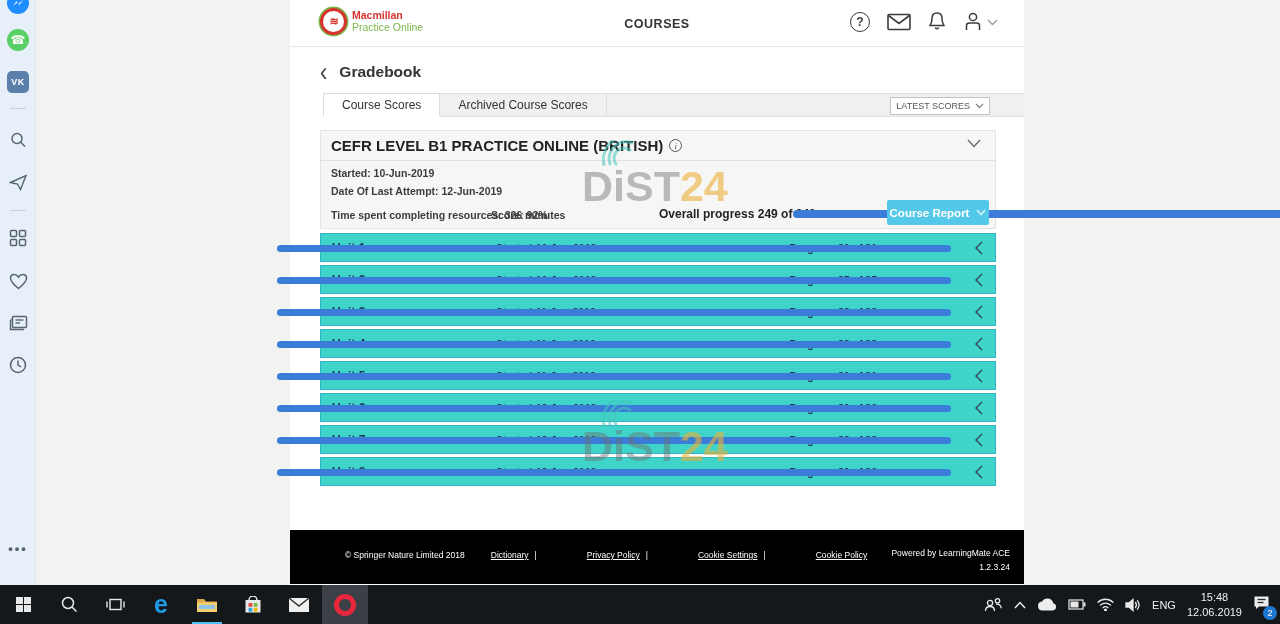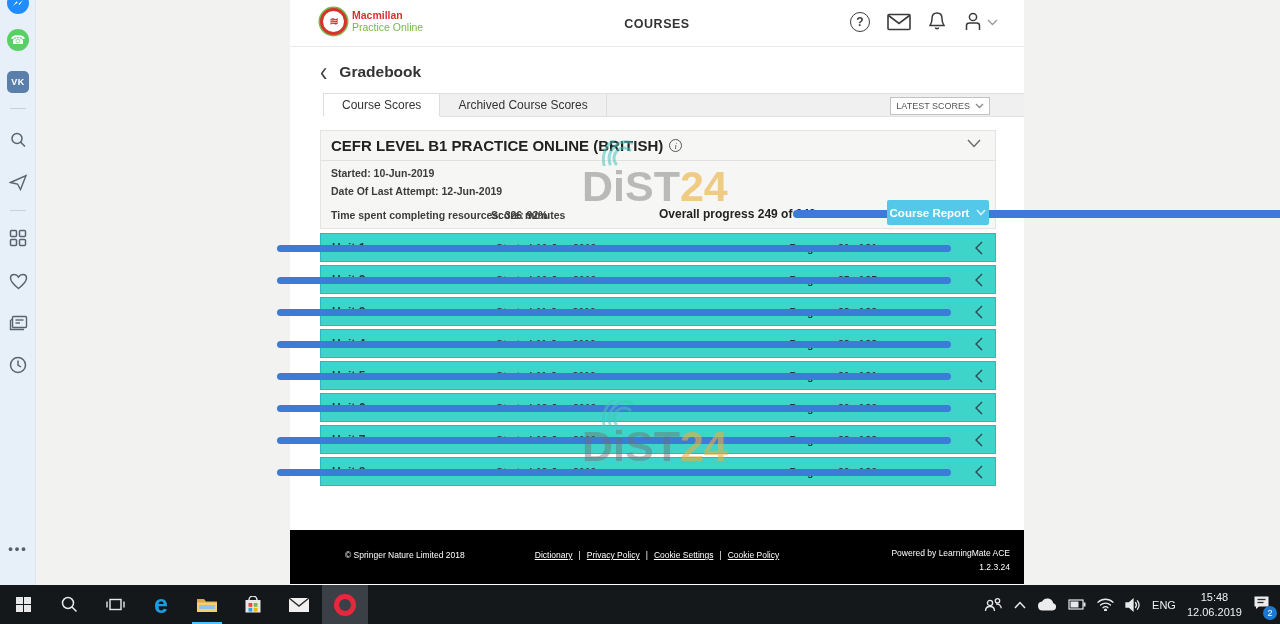--- a/index.html
+++ b/index.html
@@ -67,21 +67,21 @@
   .u-name { position:absolute; left:11px; top:7px; font-size:12px; font-weight:bold; color:#173744; }
   .u-started { position:absolute; left:175px; top:8px; font-size:10.5px; font-weight:bold; color:#2c3b48; }
   .u-prog-label { position:absolute; right:118px; top:8px; font-size:10.5px; font-weight:bold; color:#20333e; }
   .u-bar { position:absolute; right:44px; top:11px; width:68px; height:7px; border-radius:3.5px; background:#3a7cd8; }
   .u-chev { position:absolute; right:12px; top:7px; }
 
   
   .page-footer { position:absolute; left:0; top:530px; width:734px; height:54px; background:#000; color:#fff; }
   .f-left { position:absolute; left:28px; top:20px; font-size:8.5px;margin-left:27px; }
   .f-links { position:absolute; left:0; right:0; top:20px; text-align:center; font-size:8.5px; }
-  .f-links a { color:#fff; text-decoration:underline; cursor:pointer; }
+  .f-links a { color:#fff; text-decoration:underline; cursor:pointer;padding-left:44px; }
   .f-links .sep { margin:0 6px; text-decoration:none; }
   .f-right { position:absolute; right:14px; top:17px; font-size:8.5px; text-align:right; line-height:1.6; }
 
   
   .wm { position:absolute; width:150px; height:60px; pointer-events:none; }
   .wm-text { position:absolute; left:0; top:14px; font-size:43px; font-weight:bold; letter-spacing:0; }
   .wm-gray { color:rgba(110,110,110,0.45); }
   .wm-accent { color:rgba(235,175,55,0.6); }
   .wm-arcs { position:absolute; left:20px; top:-8px; }
   .wm1 { left:292px; top:148px; }

